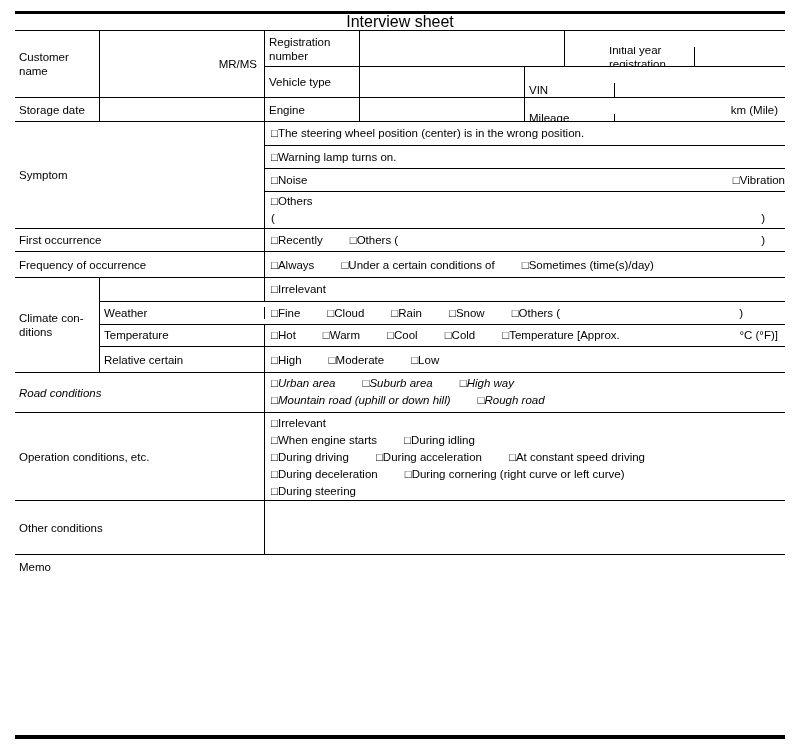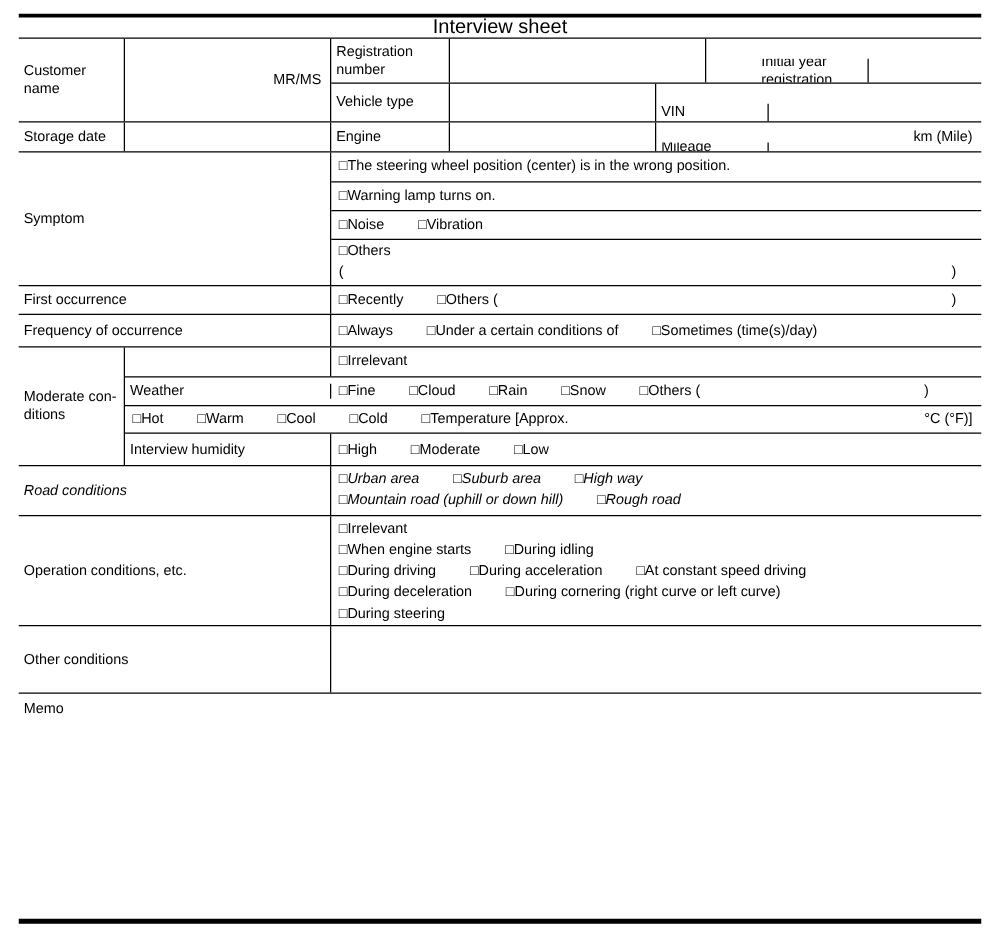--- a/index.html
+++ b/index.html
@@ -21,21 +21,21 @@
   .w85  { width:85px; }  .w165 { width:165px; }
   .w95  { width:95px; }  .w90  { width:90px;margin-top:16px; }
   .w170 { width:170px; } .w250 { width:250px; }
   .grow { flex:1 1 auto; }
   .col { display:flex; flex-direction:column; }
   .title-row {
     height:17px; display:flex; align-items:center; justify-content:center;
     font-size:16px; border-bottom:1px solid #000; box-sizing:border-box;
   }
   .h67 { height:67px; } .h36 { height:36px;gap:40px; } .h31 { height:31px; }
-  .h24 { height:24px; } .h23 { height:23px; } .h26 { height:26px; }
+  .h24 { height:24px;justify-content:space-between; } .h23 { height:23px; } .h26 { height:26px; }
   .h107{ height:107px;} .h95 { height:95px; } .h25 { height:25px; }
   .h40 { height:40px;font-style:italic; } .h88 { height:88px; } .h54 { height:54px;gap:21px; }
   .h180{ height:180px;text-align:center;}
   .opts { display:contents; }
   .opt { margin-right:27px; white-space:nowrap; }
   .opt:last-child { margin-right:0; }
   .rightend { margin-left:auto; white-space:nowrap; }
   .rp20 { padding-right:20px; }
   .rp42 { padding-right:42px; }
   .rp7  { padding-right:7px;text-align:center; }
@@ -116,44 +116,45 @@
   <div class="row h26">
     <div class="cell w250 br vcenter lblpad">Frequency of occurrence</div>
     <div class="cell grow vcenter cpad">
         <span class="opt">□Always</span>
         <span class="opt">□Under a certain conditions of</span>
         <span class="opt">□Sometimes (time(s)/day)</span>
       </div>
   </div>
 
   <div class="row h95">
-    <div class="cell w85 br vcenter lblpad prewrap">Moderate con-
+    <div class="cell w85 br vcenter lblpad prewrap">Climate con-
 ditions</div>
     <div class="col grow">
       <div class="row h24 bb" style="border-bottom:1px solid #000;">
         <div class="cell w165 br vcenter lblpad"></div>
         <div class="cell grow vcenter cpad">
             <span class="opt">□Irrelevant</span>
           </div>
       </div>
       <div class="row h23" style="border-bottom:1px solid #000;align-items:center;">
         <div class="cell w165 br vcenter lblpad">Weather</div>
         <div class="cell grow vcenter cpad">
           <span class="opts"><span class="opt">□Fine</span><span class="opt">□Cloud</span><span class="opt">□Rain</span><span class="opt">□Snow</span><span class="opt">□Others (</span></span>
           <span class="rightend rp42">)</span>
         </div>
       </div>
       <div class="row h23" style="border-bottom:1px solid #000;">
+        <div class="cell w165 br vcenter lblpad">Temperature</div>
         <div class="cell grow vcenter cpad">
           <span class="opts"><span class="opt">□Hot</span><span class="opt">□Warm</span><span class="opt">□Cool</span><span class="opt">□Cold</span><span class="opt">□Temperature [Approx.</span></span>
           <span class="rightend rp7">°C (°F)]</span>
         </div>
       </div>
       <div class="row h25" style="border-bottom:none;">
-        <div class="cell w165 br vcenter lblpad">Interview humidity</div>
+        <div class="cell w165 br vcenter lblpad">Relative certain</div>
         <div class="cell grow vcenter cpad">
             <span class="opt">□High</span>
             <span class="opt">□Moderate</span>
             <span class="opt">□Low</span>
           </div>
       </div>
     </div>
   </div>
 
   <div class="row h40">

